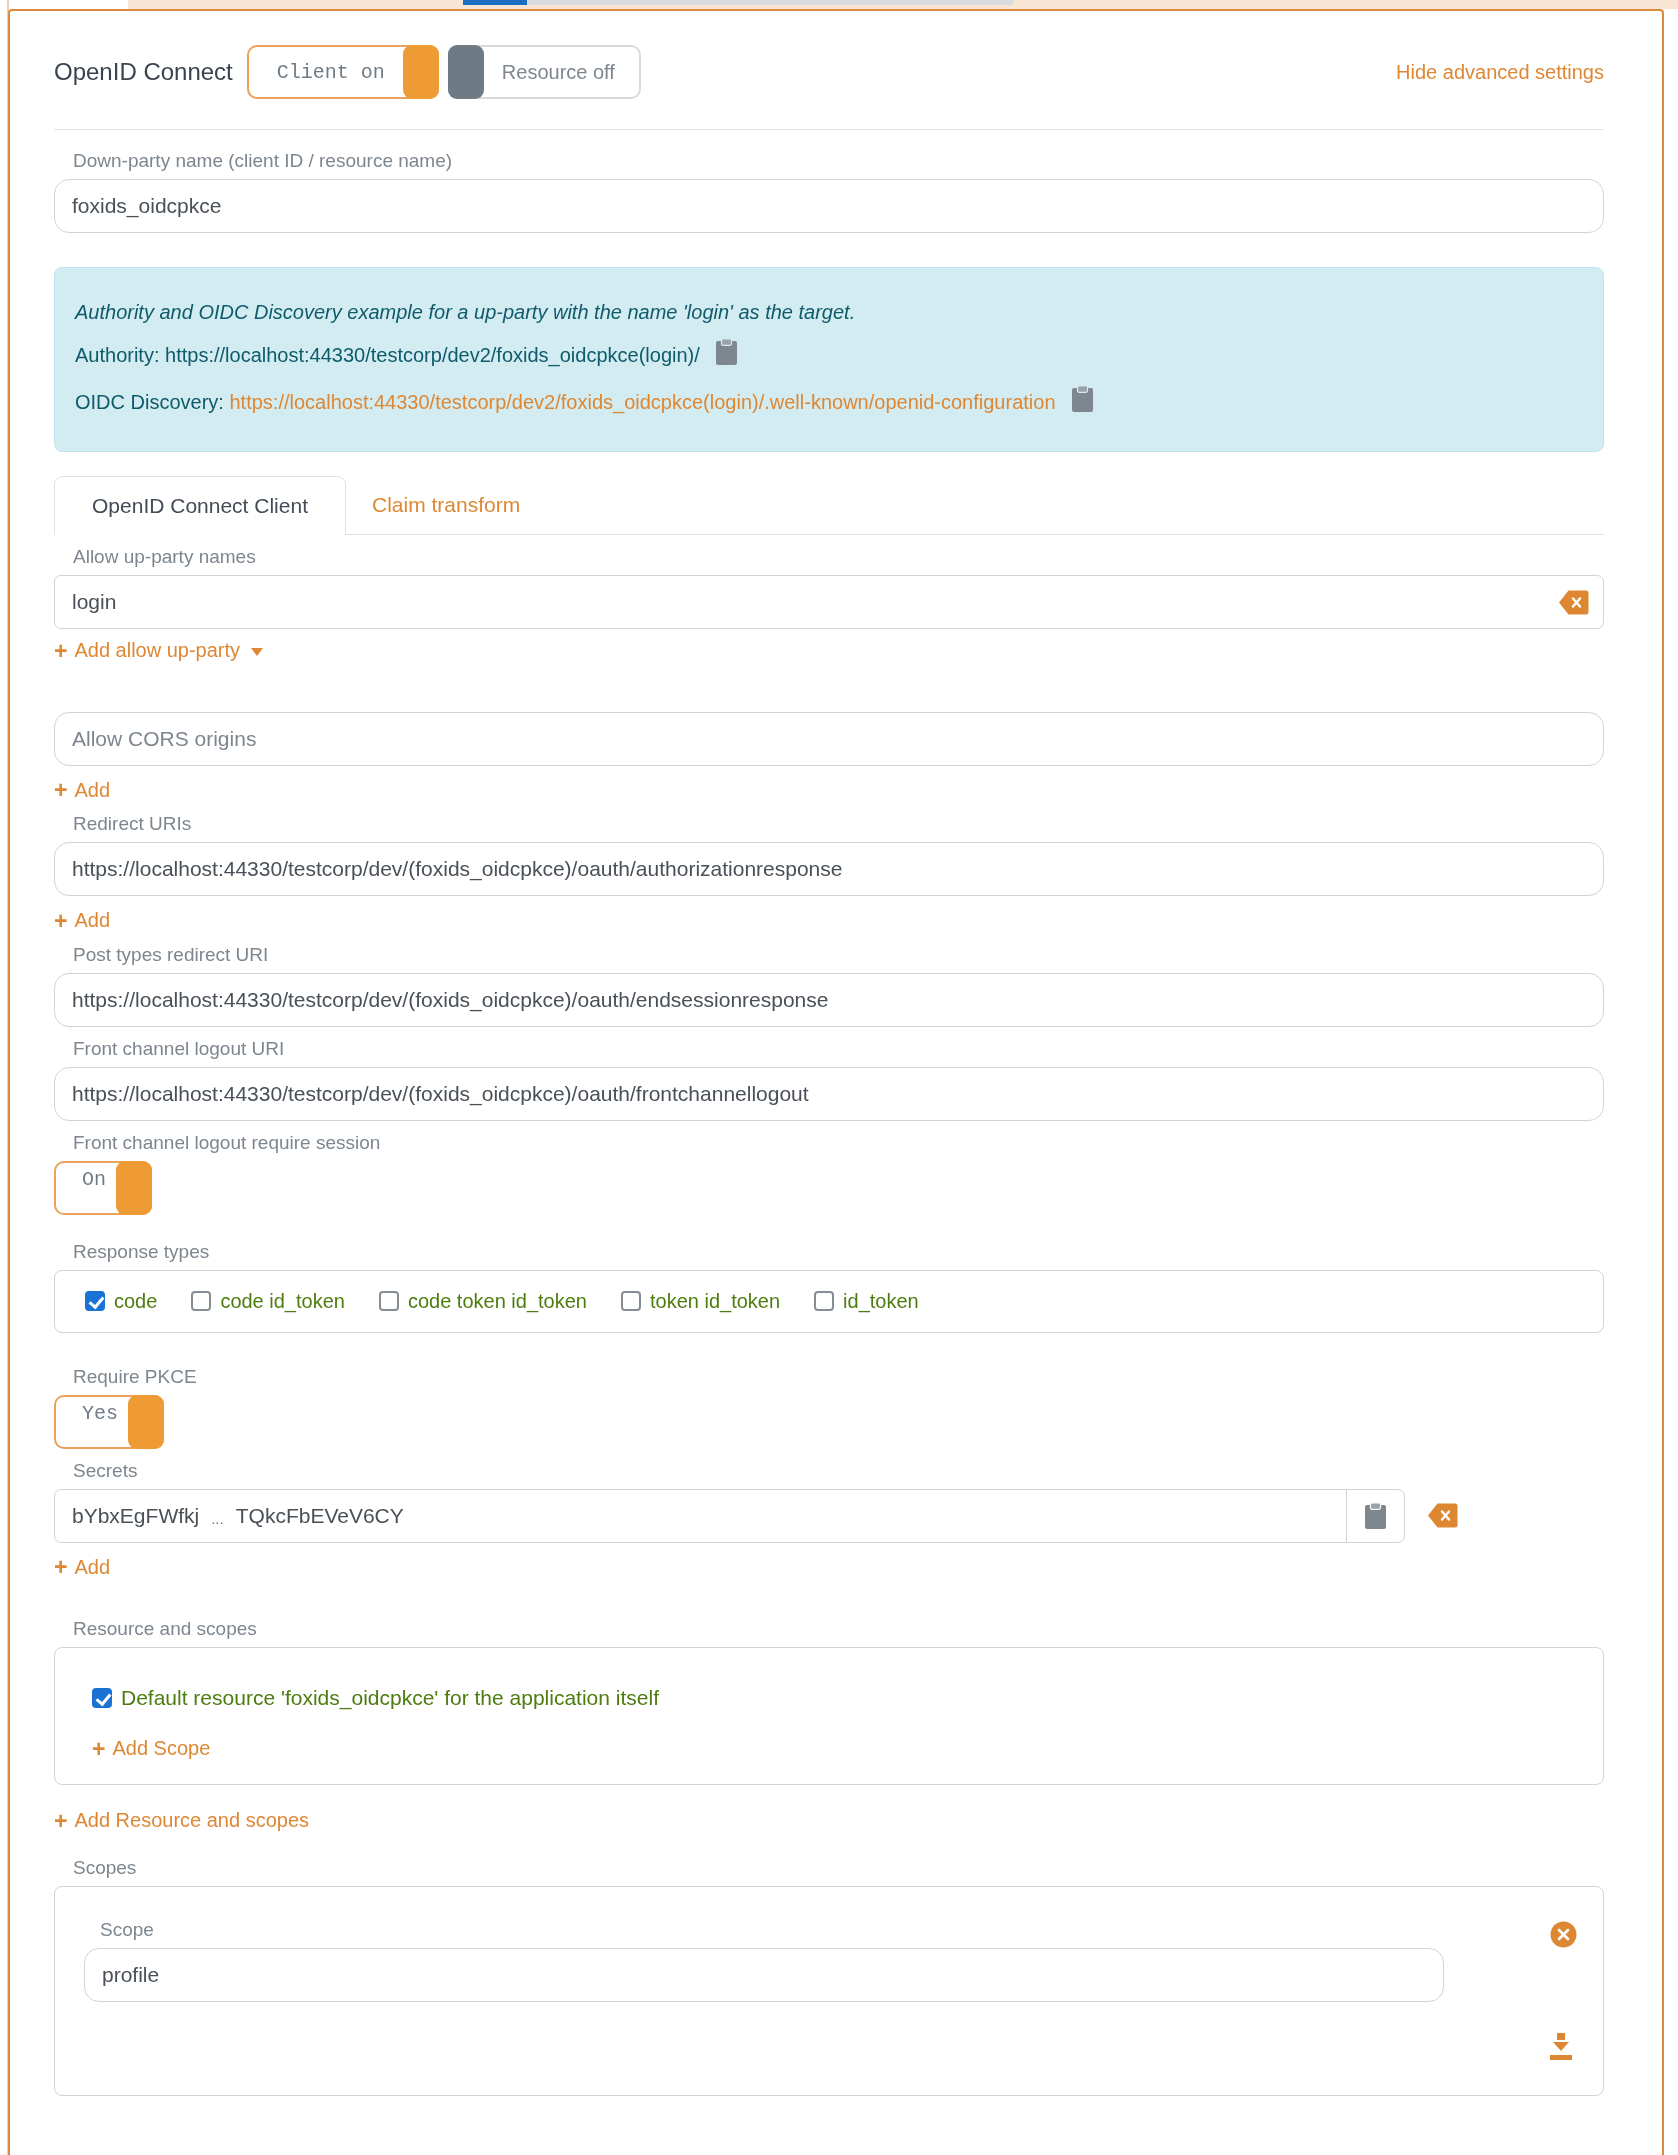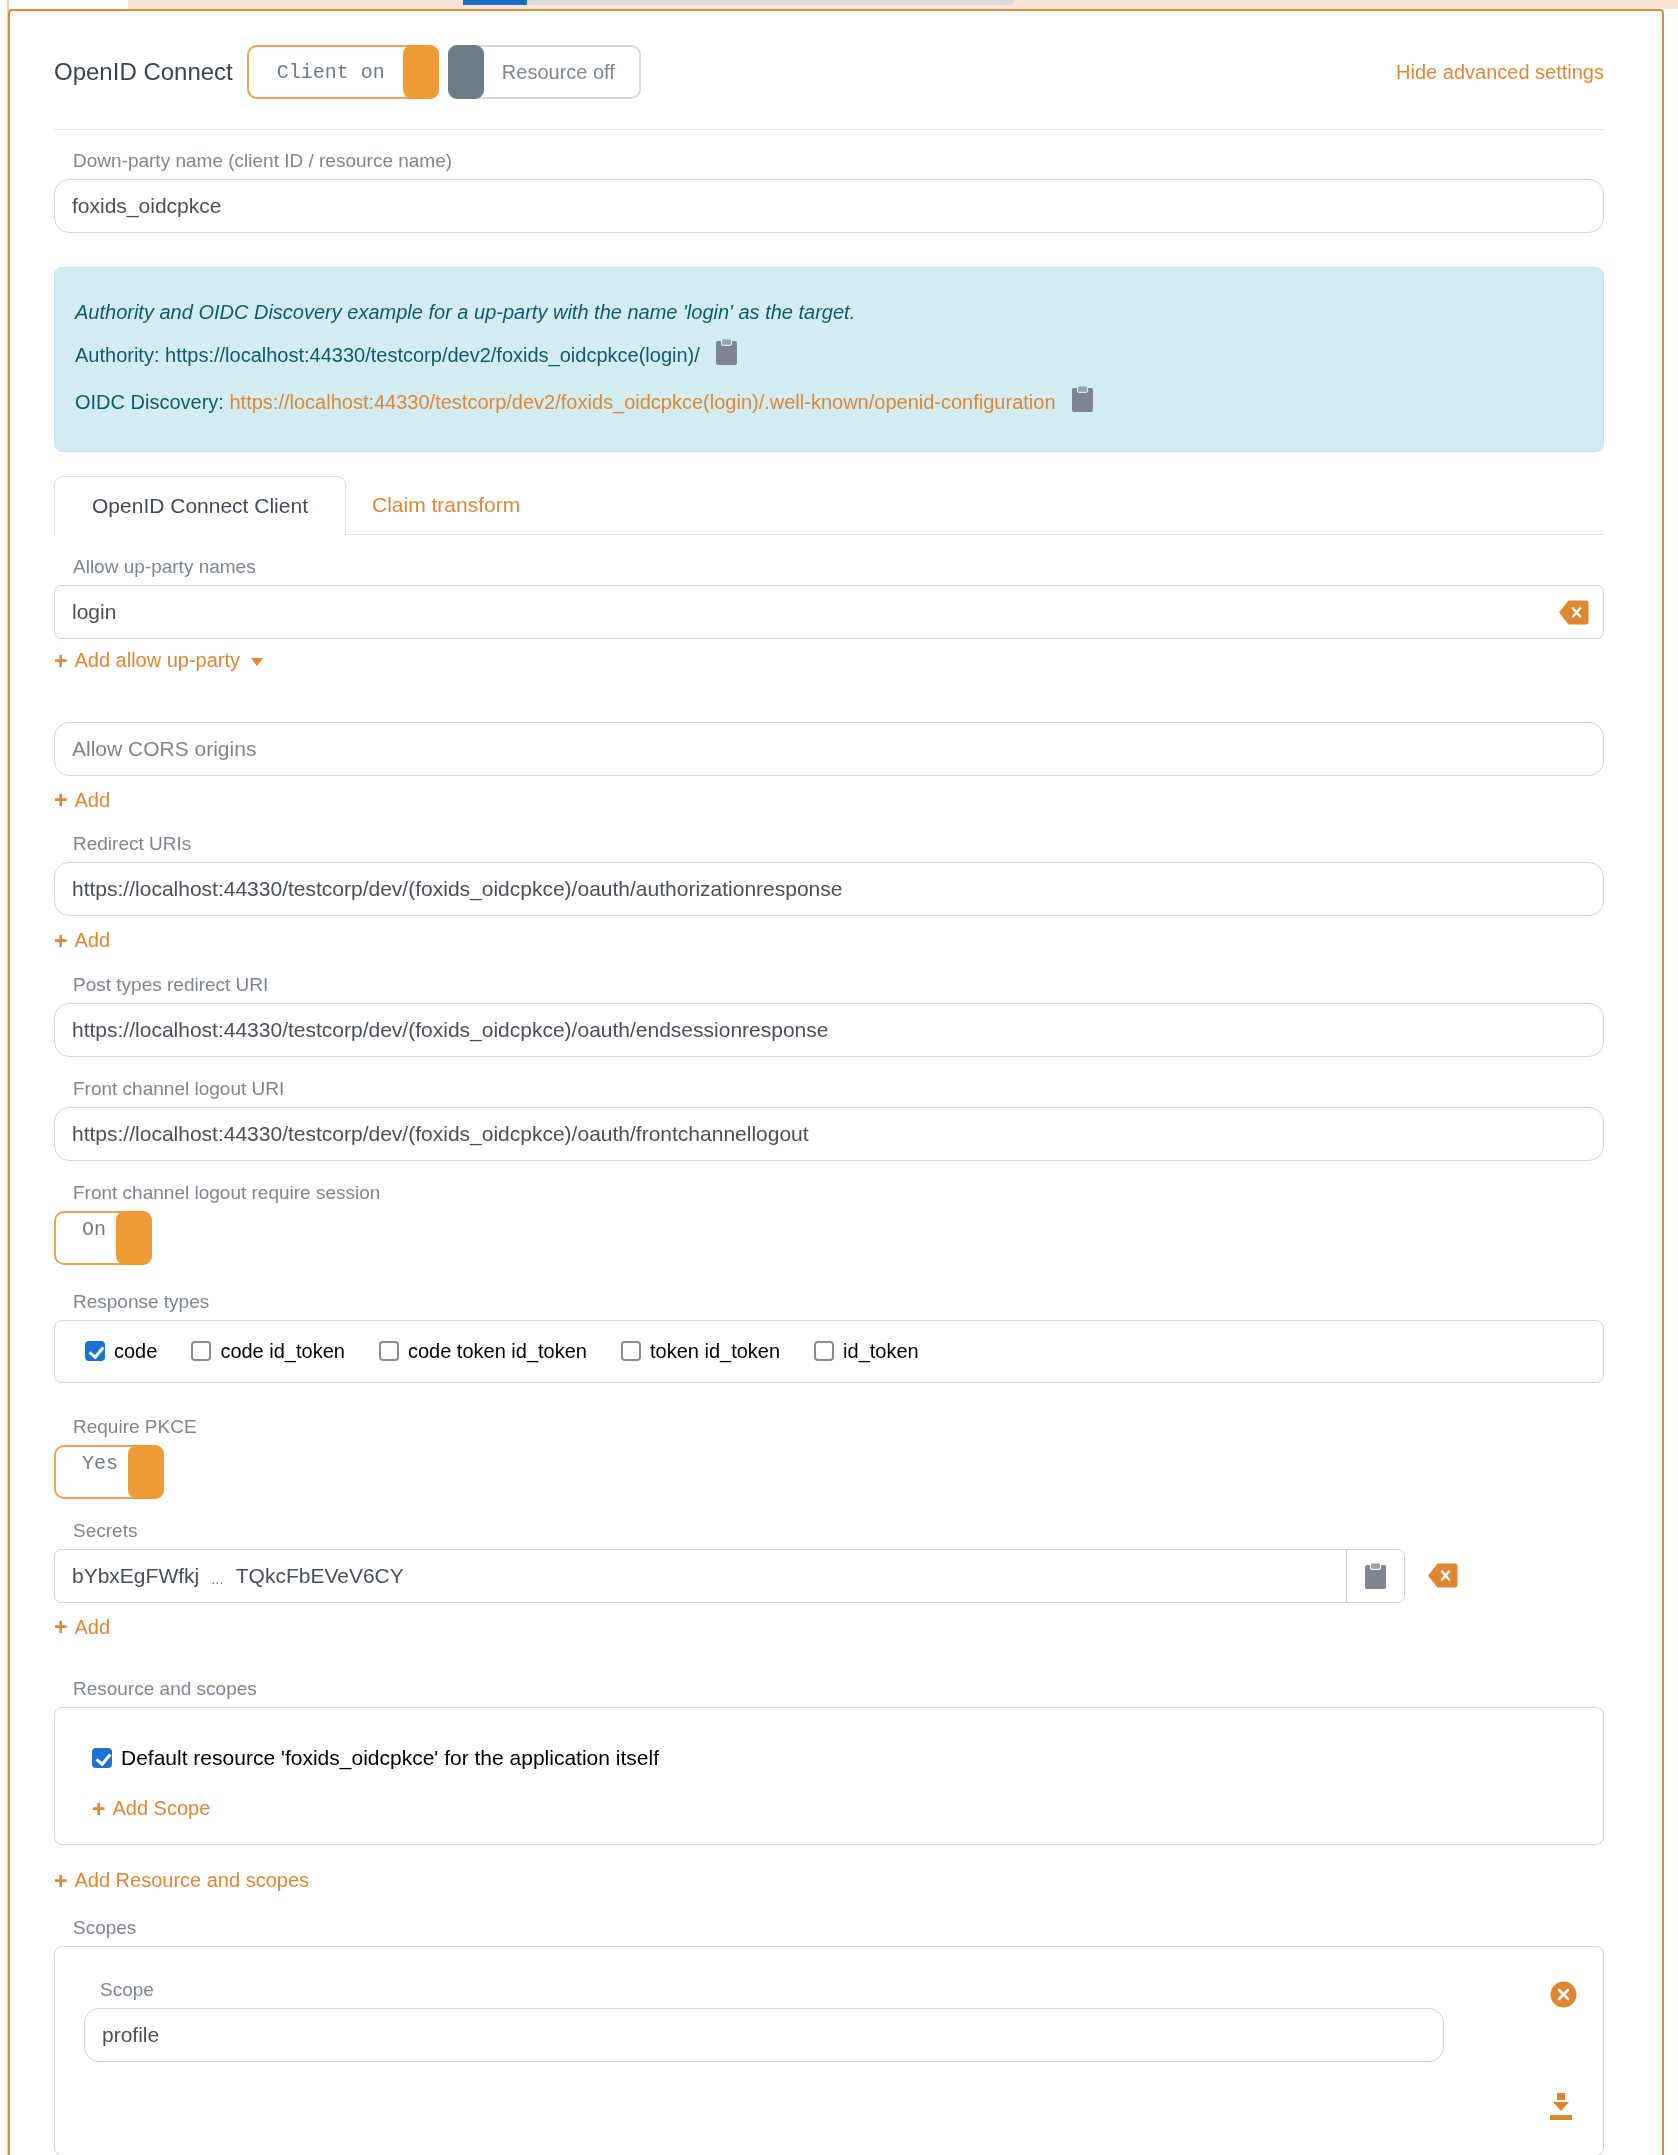--- a/index.html
+++ b/index.html
@@ -76,25 +76,25 @@
   .alert a{color:var(--orange);text-decoration:none;}
   .clip-icon{display:inline-block;vertical-align:-4px;margin-left:10px;cursor:pointer;}
 
   .tabs{display:flex;align-items:flex-end;border-bottom:1px solid #dee2e6;margin-top:23px;}
   .tab-active{height:59px;min-width:292px;display:flex;align-items:center;justify-content:center;
     border:1px solid #dee2e6;border-bottom:none;margin-bottom:-1px;border-radius:9px 9px 0 0;
     font-size:21px;color:#424b56;background:#fff;cursor:default;}
   .tab-link{display:flex;align-items:center;height:59px;margin-left:26px;color:var(--orange);
     font-size:21px;cursor:pointer;text-decoration:none;}
 
-  .sec{margin-top:21px;}
+  .sec{margin-top:11px;}
 
   .choice-box{display:flex;align-items:center;gap:34px;height:63px;border:1px solid var(--input-border);
     border-radius:8px;padding:0 0 0 30px;}
-  .choice{display:flex;align-items:center;gap:9px;font-size:20px;color:#000000;cursor:pointer;white-space:nowrap;}
+  .choice{display:flex;align-items:center;gap:9px;font-size:20px;color:#4d7c0f;cursor:pointer;white-space:nowrap;}
   .cb{width:20px;height:20px;border:2px solid #868d94;border-radius:4px;background:#fff;position:relative;flex:none;}
   .cb.checked{background:var(--blue);border-color:var(--blue);}
   .cb.checked::after{content:"";position:absolute;left:5px;top:1px;width:6px;height:11px;
     border:solid #fff;border-width:0 3px 3px 0;transform:rotate(40deg);}
 
   .secret-row{display:flex;align-items:center;}
   .secret-group{display:flex;align-items:stretch;width:1351px;height:54px;border:1px solid var(--input-border);
     border-radius:7px;background:#fff;overflow:hidden;}
   .secret-value{flex:1;display:flex;align-items:center;padding:0 17px;font-size:21px;color:var(--input-text);}
   .secret-sep{color:#6c757d;font-size:15px;margin:6px 12px 0 12px;}

